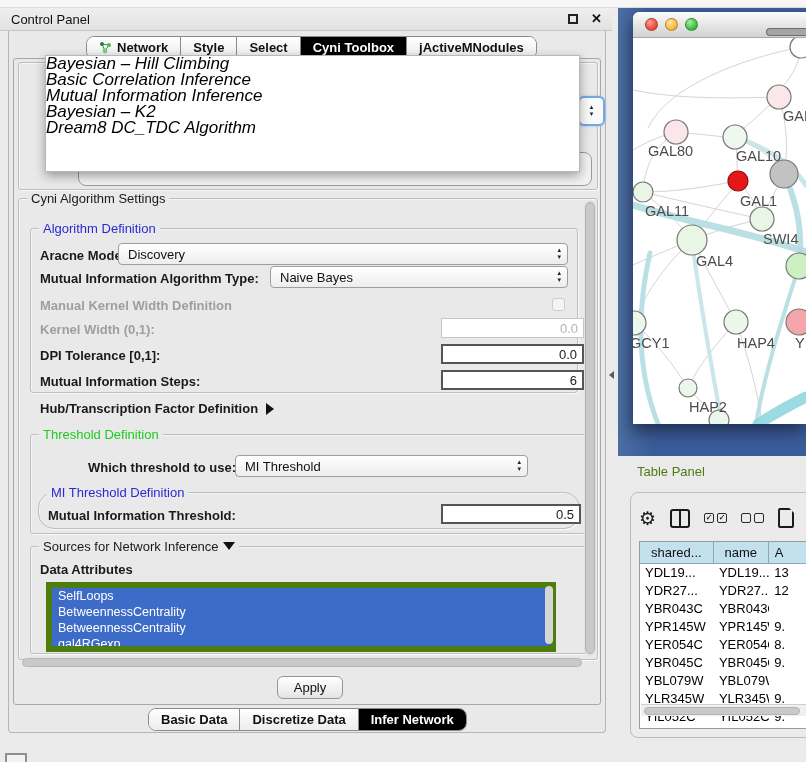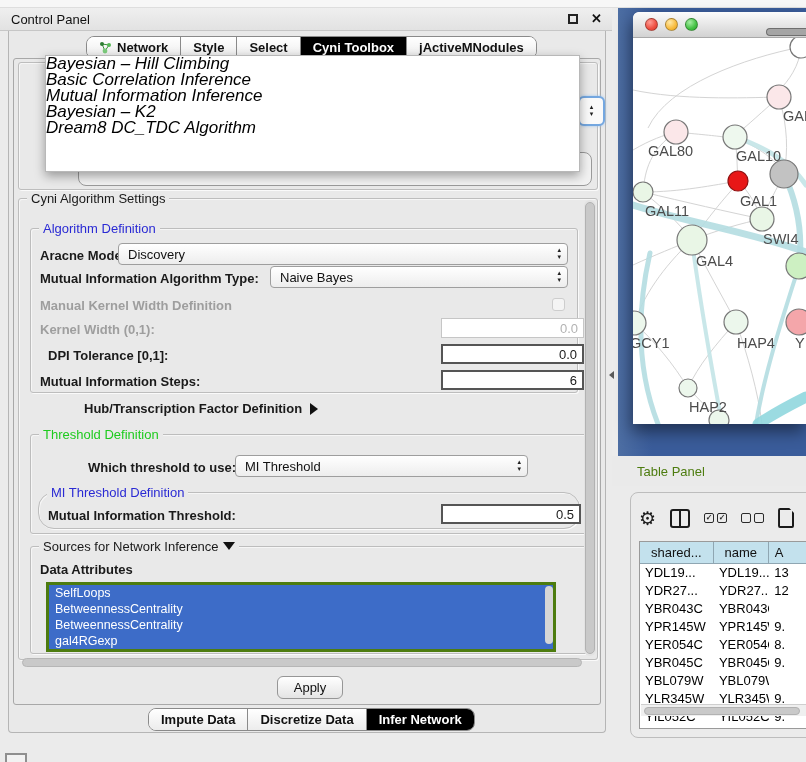--- a/index.html
+++ b/index.html
@@ -63,21 +63,21 @@
     display:flex; align-items:center; justify-content:flex-end; padding:0 5px;margin-left:16px; }
   .field.dis { border:1px solid #c6c6c6; color:#b3b3b3; }
 
   .chk { width:13px; height:13px; border:1px solid #cdcdcd; border-radius:3px; background:#f4f4f4; }
 
   .hub-arrow { display:inline-block; width:0; height:0; border-left:8px solid #111;
     border-top:6px solid transparent; border-bottom:6px solid transparent; margin-left:8px; vertical-align:-2px; }
   .down-arrow { display:inline-block; width:0; height:0; border-top:8px solid #111;
     border-left:6px solid transparent; border-right:6px solid transparent; margin-left:4px; vertical-align:1px; }
 
-  .attr-list { background:#fff; border:3px solid #4d7c0f; overflow:hidden; }
+  .attr-list { background:#fff; border:6px solid #4d7c0f; overflow:hidden; }
   .attr-item { height:16px; line-height:16px; padding-left:6px; font-size:12.5px;
     background:#3d6cc8; color:#fff; white-space:nowrap; }
   .list-thumb { position:absolute; width:8px; border-radius:4px; background:#d6d6d6; }
 
   .vscroll-track { left:584px; top:200px; width:12px; height:456px; background:#e3e3e3; border-radius:6px; }
   .vscroll-thumb { left:1px; top:2px; width:10px; height:452px; background:#c9c9c9;
     border:1px solid #b2b2b2; border-radius:5px; }
   .hscroll-track { left:20px; top:658px; width:564px; height:10px; }
   .hscroll-thumb { width:560px; height:9px; margin-left:2px; background:#c9c9c9;
     border:1px solid #b6b6b6; border-radius:5px; }
@@ -215,27 +215,27 @@
     <span>Naive Bayes</span>
     <span class="arrows">▴<br>▾</span>
   </div>
 
   <div class="abs dis-label" style="left:40px;top:298px;">Manual Kernel Width Definition</div>
   <div class="abs chk" style="left:552px;top:298px;"></div>
 
   <div class="abs dis-label" style="left:40px;top:322px;">Kernel Width (0,1):</div>
   <div class="abs field dis" style="left:425px;top:318px;width:143px;">0.0</div>
 
-  <div class="abs bold-label" style="left:48px;top:348px;">DPI Tolerance [0,1]:</div>
+  <div class="abs bold-label" style="left:40px;top:348px;">DPI Tolerance [0,1]:</div>
   <div class="abs field" style="left:425px;top:344px;width:143px;">0.0</div>
 
   <div class="abs bold-label" style="left:40px;top:374px;">Mutual Information Steps:</div>
   <div class="abs field" style="left:425px;top:370px;width:143px;">6</div>
 
-  <div class="abs bold-label" style="left:40px;top:401px;margin-left:44px;">
+  <div class="abs bold-label" style="left:40px;top:401px;">
     <span>Hub/Transcription Factor Definition</span><span class="hub-arrow"></span>
   </div>
 
   <div class="abs grp" style="left:30px;top:434px;width:558px;height:100px;">
     <span class="grp-title t-green">Threshold Definition</span>
   </div>
 
   <div class="abs bold-label" style="left:88px;top:460px;">Which threshold to use:</div>
   <div class="abs combo" style="left:235px;top:455px;width:293px;">
     <span>MI Threshold</span>
@@ -263,21 +263,21 @@
   <div class="abs vscroll-track">
       <div class="abs vscroll-thumb"></div>
     </div>
   <div class="abs hscroll-track">
       <div class="hscroll-thumb"></div>
     </div>
 
   <div class="abs apply-btn">Apply</div>
 
   <div class="abs tabstrip tabstrip-bottom" id="bottom-tabs">
-      <div class="tab">Impute Data</div>
+      <div class="tab">Basic Data</div>
       <div class="tab">Discretize Data</div>
       <div class="tab selected">Infer Network</div>
     </div>
 
   <div class="abs popup">
     <div id="popup-items">
         <div class="popup-item">Bayesian – Hill Climbing</div>
         <div class="popup-item">Basic Correlation Inference</div>
         <div class="popup-item">Mutual Information Inference</div>
         <div class="popup-item">Bayesian – K2</div>

